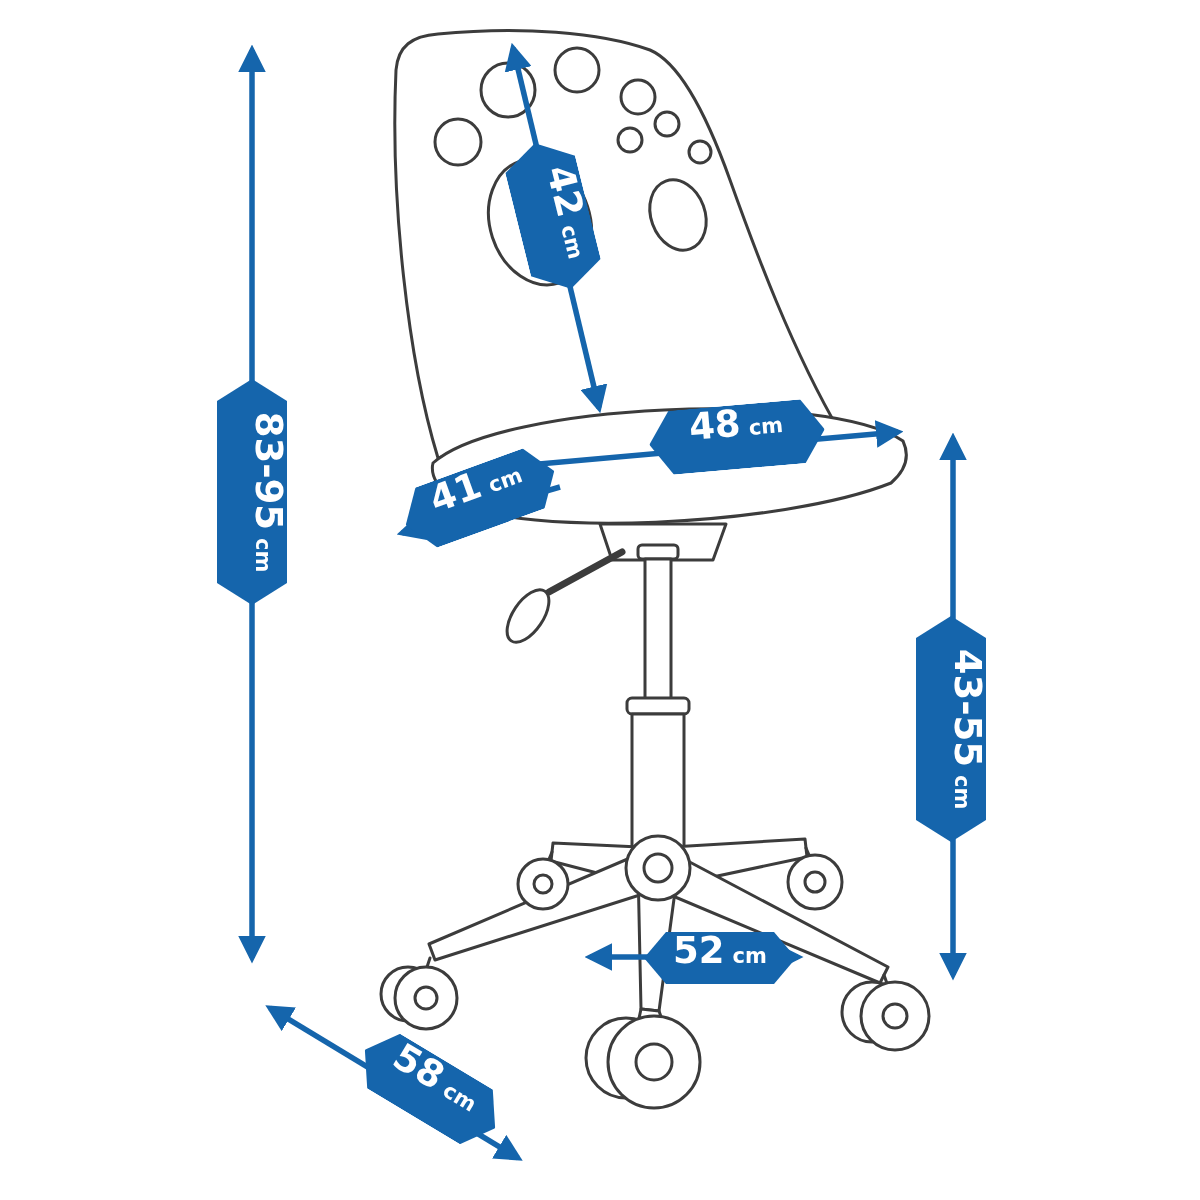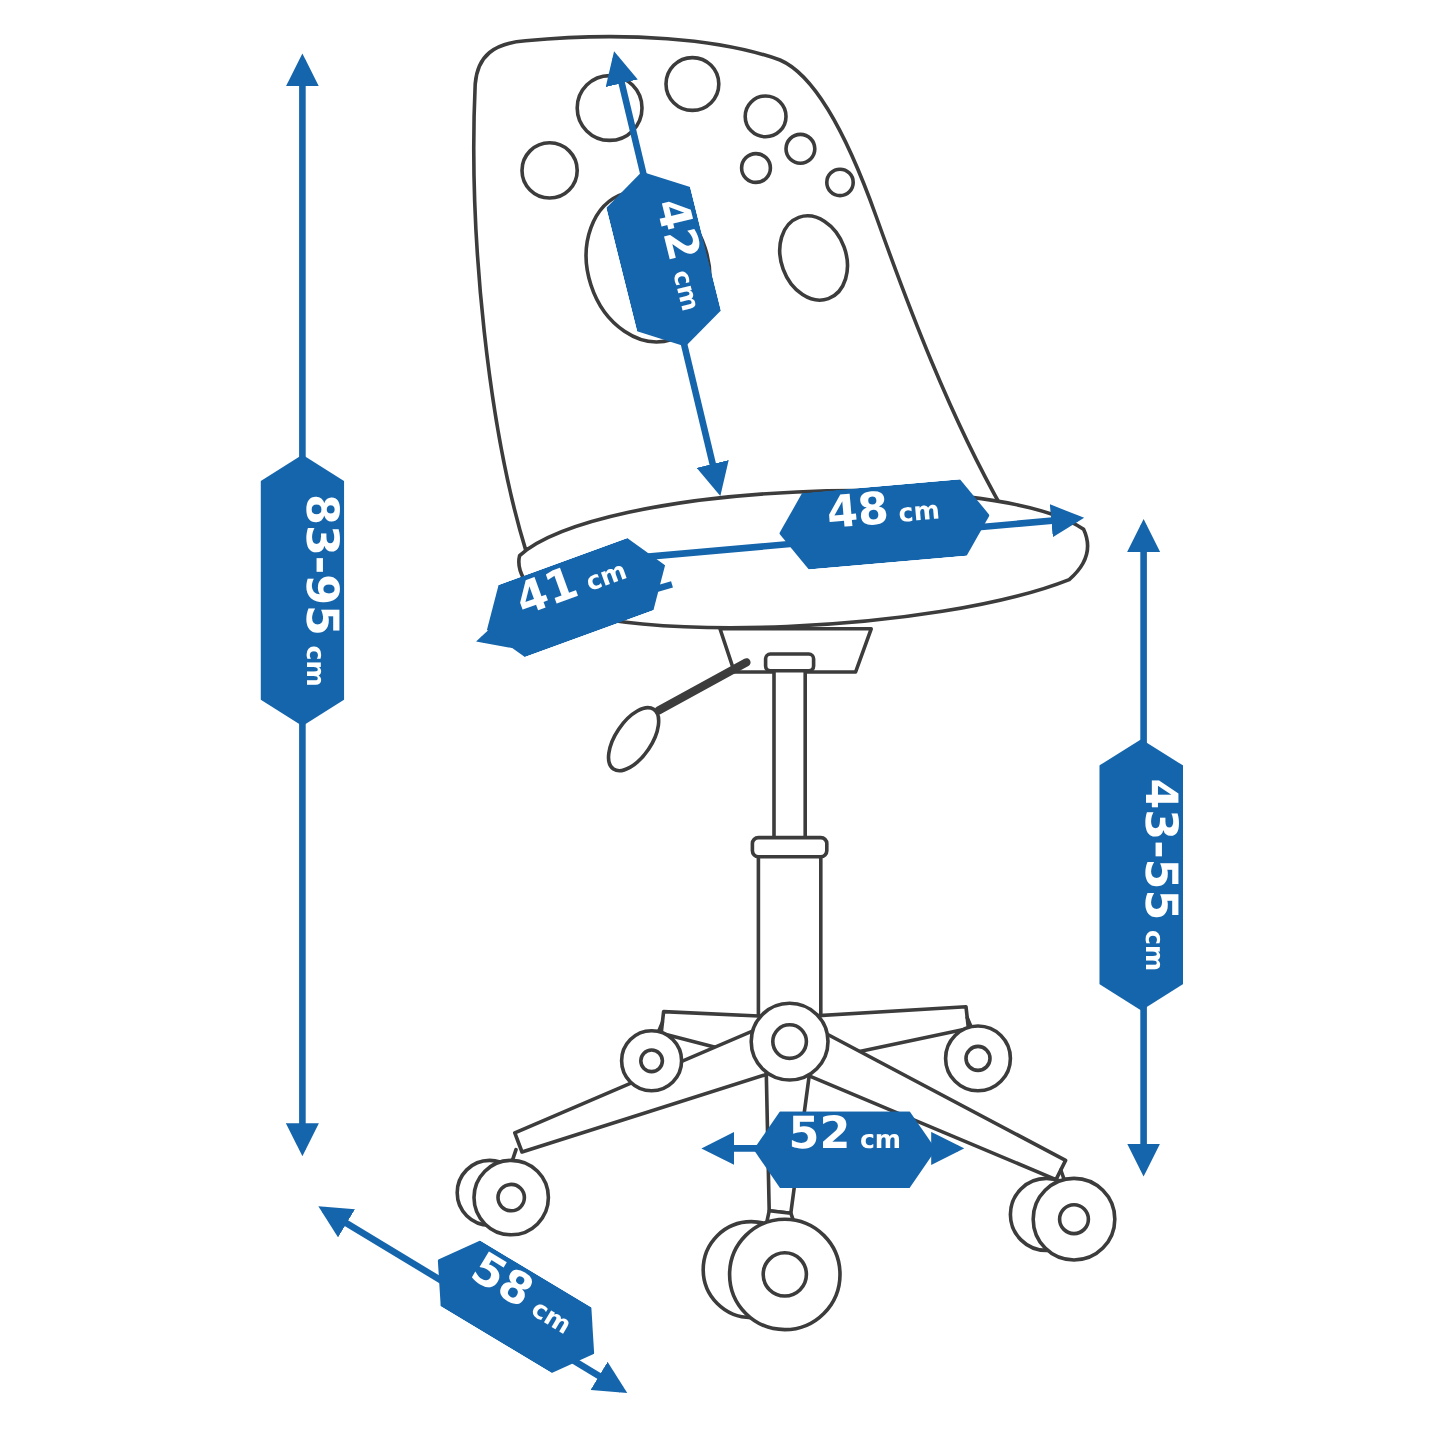--- a/index.html
+++ b/index.html
@@ -24,21 +24,21 @@
     white-space:nowrap;
   }
   .dim-label .val{font-size:37px;line-height:1;}
   .dim-label .unit{font-size:21px;line-height:1;font-weight:600;}
   
   .lbl-total-height   {width:226px;height:70px;left:252px;top:492px;transform:translate(-50%,-50%) rotate(90deg);}
   .lbl-backrest-height{width:150px;height:72px;left:553px;top:216px;transform:translate(-50%,-50%) rotate(76deg);}
   .lbl-seat-width     {width:176px;height:64px;left:737px;top:437px;transform:translate(-50%,-50%) rotate(-5deg);}
   .lbl-seat-depth     {width:158px;height:64px;left:480px;top:498px;transform:translate(-50%,-50%) rotate(-20deg);}
   .lbl-seat-height    {width:226px;height:70px;left:951px;top:729px;transform:translate(-50%,-50%) rotate(90deg);}
-  .lbl-base-width     {width:152px;height:64px;left:704px;top:958px;transform:translate(-50%,-50%) rotate(0deg);}
+  .lbl-base-width     {width:152px;height:52px;left:720px;top:958px;transform:translate(-50%,-50%) rotate(0deg);}
   .lbl-base-depth     {width:152px;height:64px;left:430px;top:1089px;transform:translate(-50%,-50%) rotate(31deg);}
 </style>
 </head>
 <body>
 
 <div class="canvas">
 
   <svg class="diagram-svg" viewBox="0 0 1200 1200">
     <defs>
       <marker id="ah" viewBox="0 0 10 10" refX="8" refY="5" markerWidth="5" markerHeight="5" orient="auto-start-reverse" markerUnits="strokeWidth">

